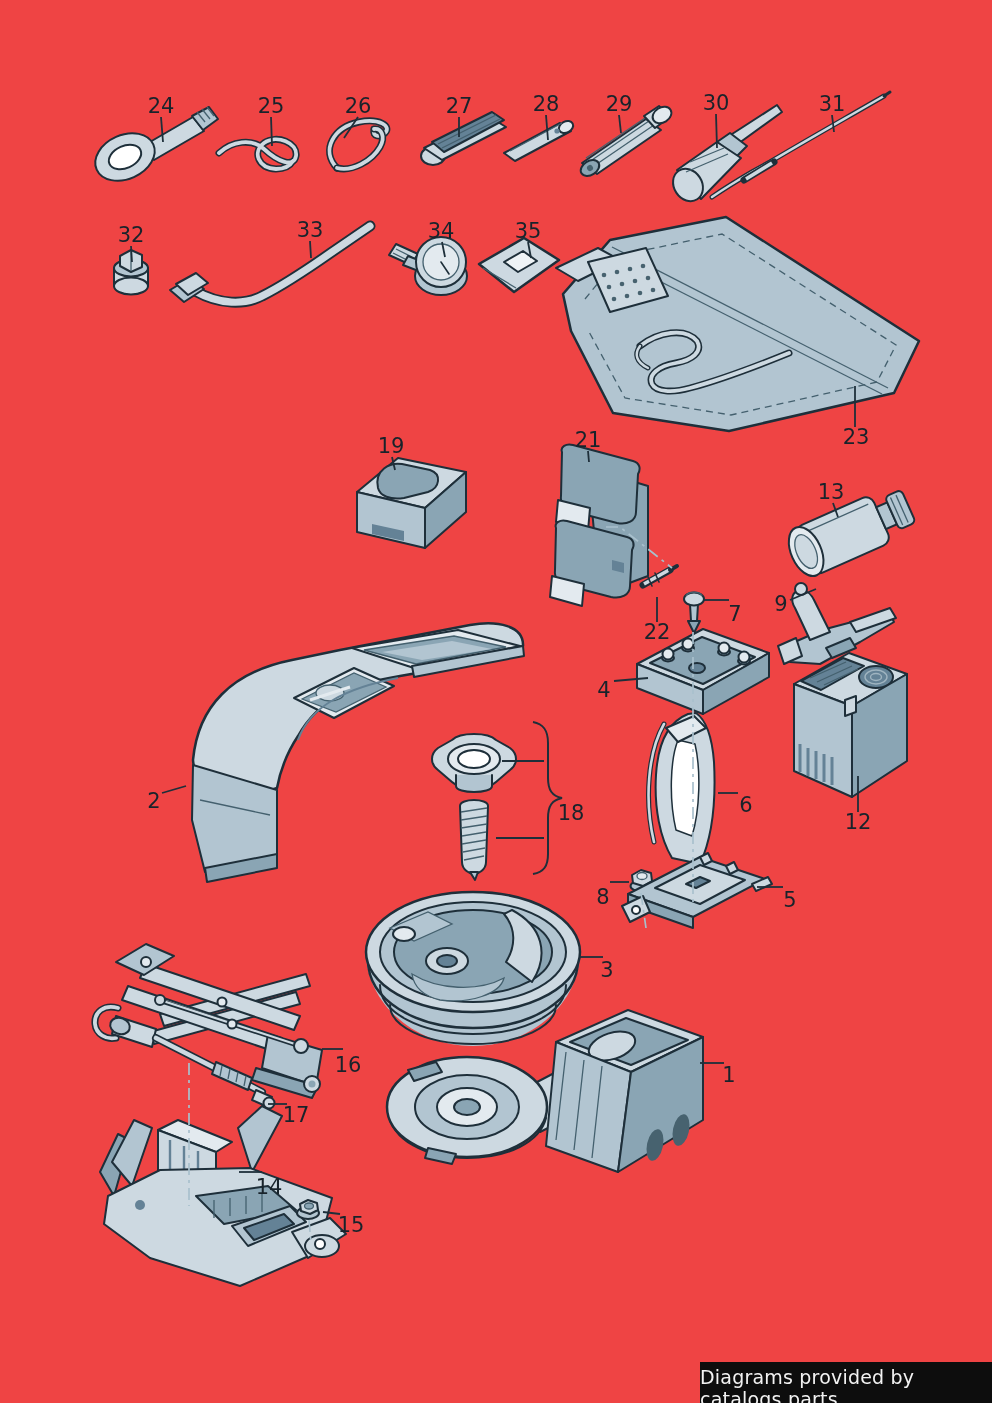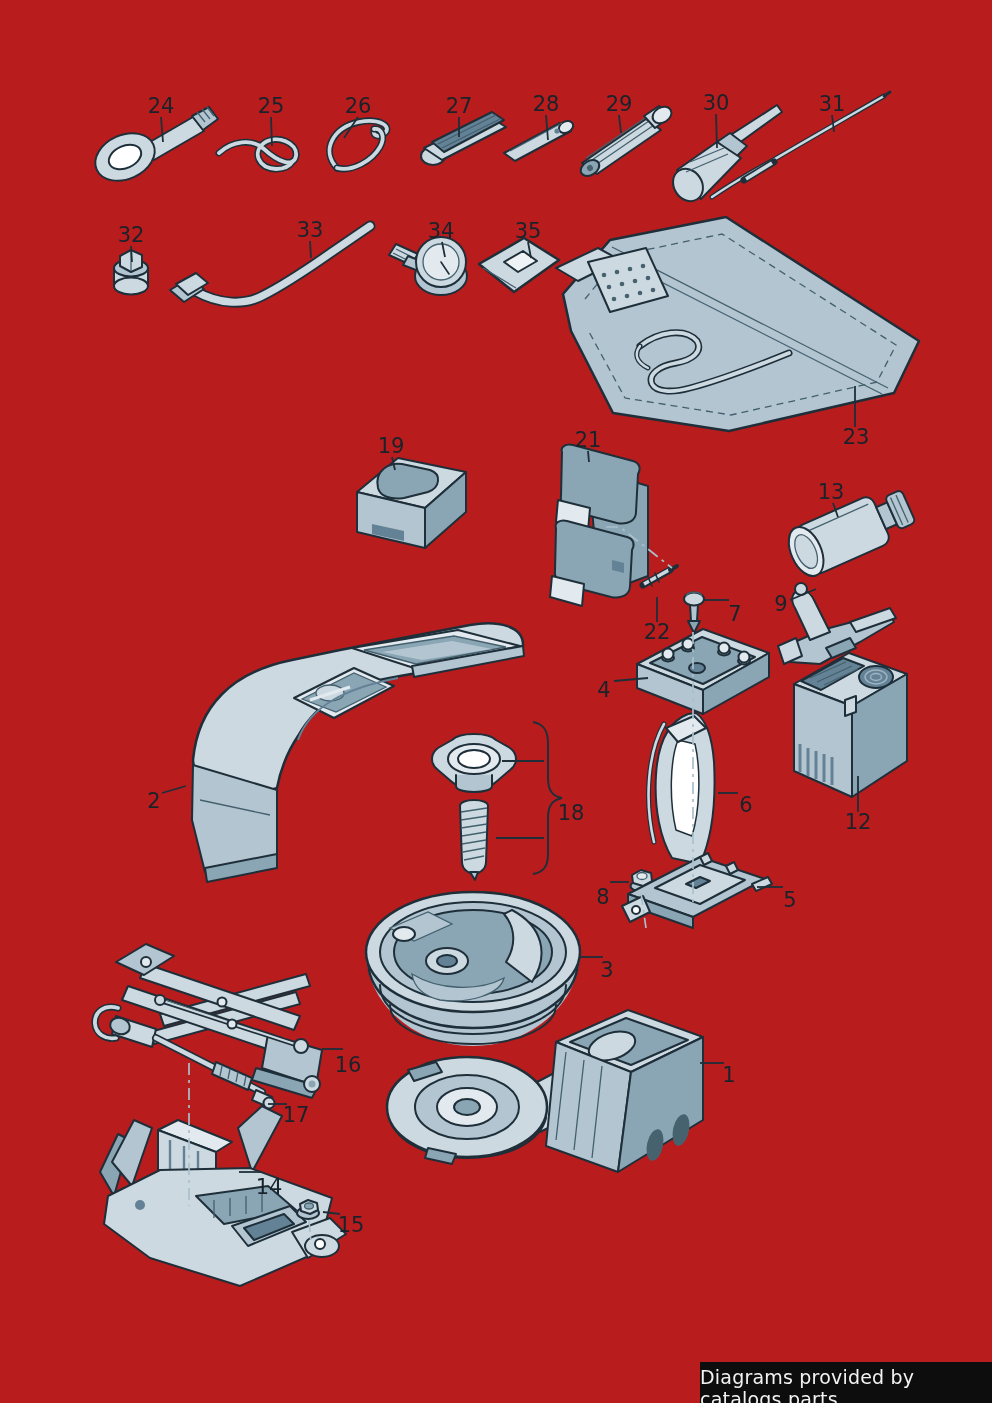--- a/index.html
+++ b/index.html
@@ -1,16 +1,16 @@
 <!DOCTYPE html>
 <html><head>
 <meta charset="utf-8">
 <style>
   html,body{margin:0;padding:0;background:#ffffff;}
-  .stage{position:relative;width:992px;height:1403px;background:#b91c1c;overflow:hidden;
+  .stage{position:relative;width:992px;height:1403px;background:#ef4444;overflow:hidden;
          font-family:"DejaVu Sans",sans-serif;}
   .stage svg{position:absolute;left:0;top:0;}
   
   .o  {stroke:#1e2f3a;stroke-width:2;stroke-linejoin:round;stroke-linecap:round;}
   .o25{stroke:#1e2f3a;stroke-width:2.5;stroke-linejoin:round;stroke-linecap:round;}
   .th {stroke:#44606e;stroke-width:1.3;fill:none;}
   .f1{fill:#e3eaef}.f2{fill:#cdd9e1}.f3{fill:#b2c5d1}.f4{fill:#8aa5b4}.f5{fill:#648296}.f6{fill:#47626f}
   .w{fill:#ffffff}.nf{fill:none}
   .ld{stroke:#1e2f3a;stroke-width:1.8;fill:none;}
   .cl{stroke:#a9c0cd;stroke-width:1.7;fill:none;stroke-dasharray:12 5 3 5;}

